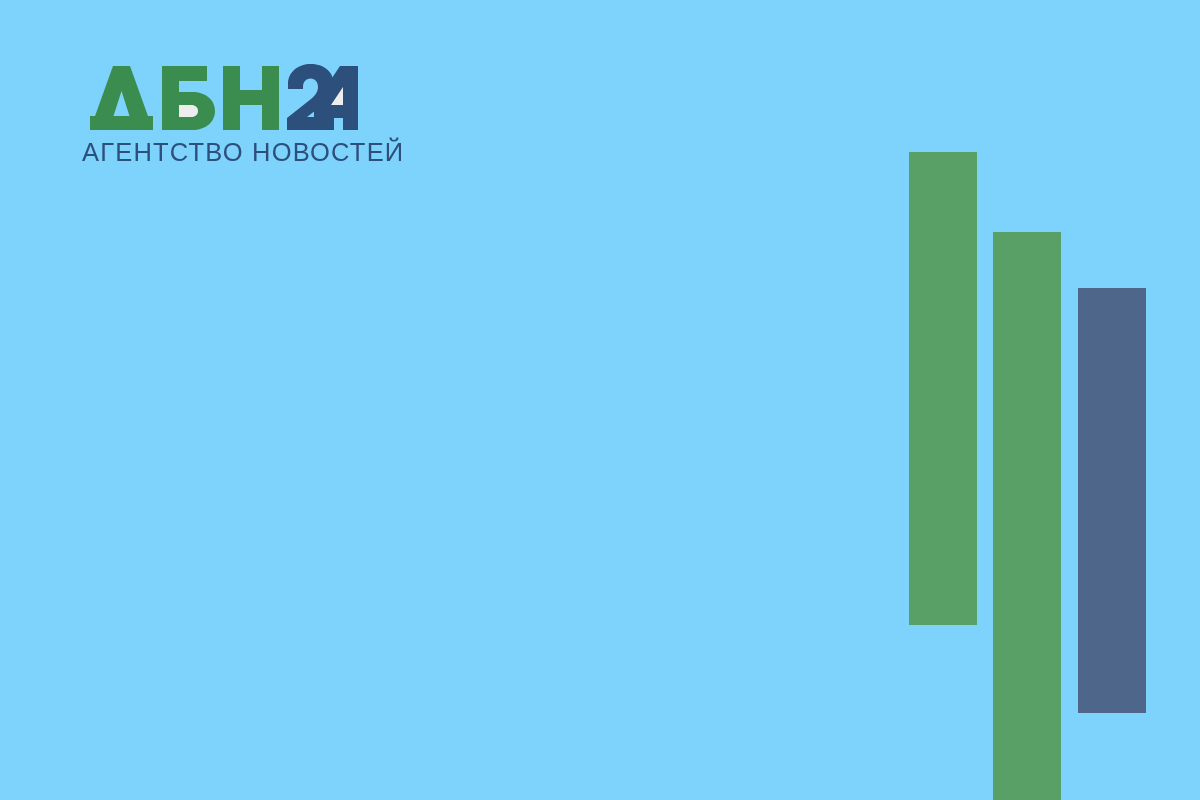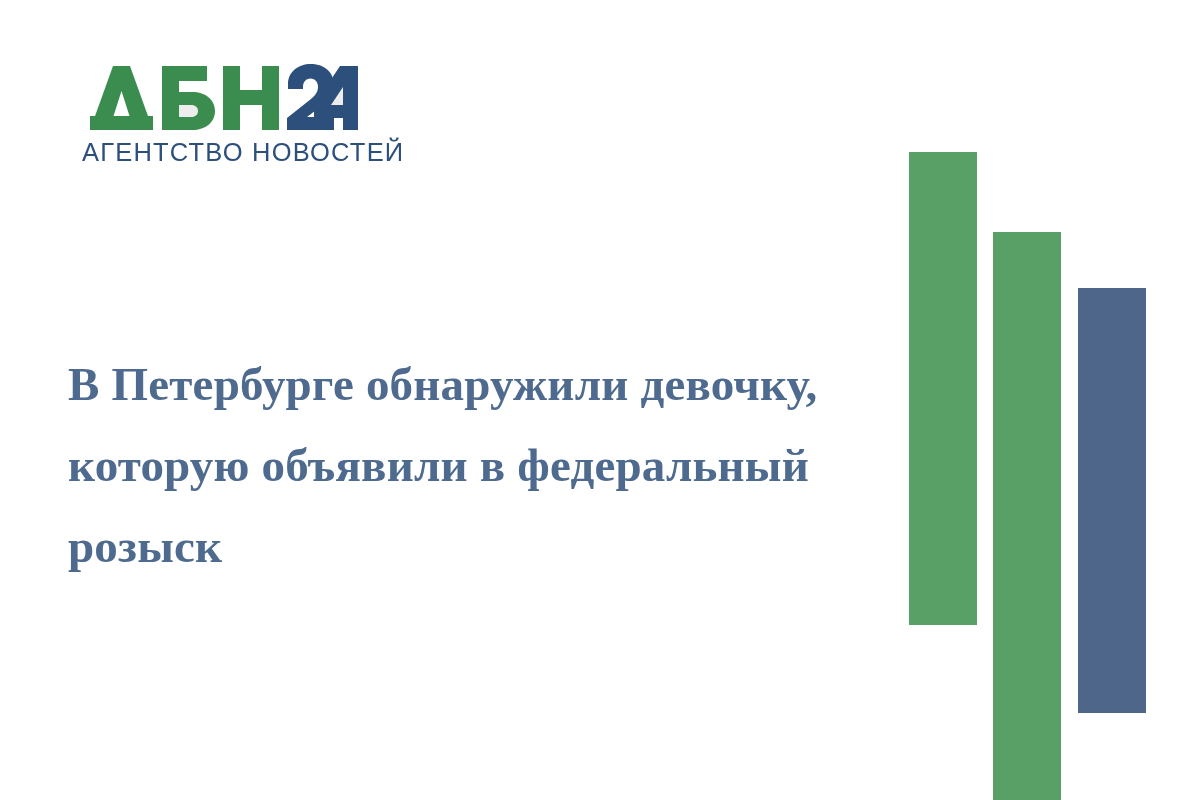--- a/index.html
+++ b/index.html
@@ -12,21 +12,21 @@
     height: 800px;
     background: #ededed;
     font-family: "Liberation Sans", sans-serif;
     overflow: hidden;
   }
 
   .card {
     position: relative;
     width: 1200px;
     height: 800px;
-    background: #ffffff;
+    background: #7dd3fc;
     overflow: hidden;
   }
 
   
   .bars {
     position: absolute;
     top: 0;
     left: 0;
     width: 1200px;
     height: 800px;
@@ -120,15 +120,14 @@
       <path d="M141 4 L158 4 L158 28 L180 28 L180 4 L197 4 L197 68 L180 68 L180 43 L158 43 L158 68 L141 68 Z" fill="#3a8c4f"></path>
 
       <path d="M206 22 C206 10 216 2 229 2 C243 2 252 11 252 23 C252 32 247 38 238 45 L225 55 L252 55 L252 68 L205 68 L205 56 L229 37 C234 33 236 29 236 25 C236 20 233 16.5 228.5 16.5 C224 16.5 221 20 221 25 L221 27 L206 27 Z" fill="#2c4f7c"></path>
 
       <path d="M262 4 L276 4 L276 68 L261 68 L261 56 L232 56 L232 43 L258 4 Z" fill="#2c4f7c"></path>
       <path d="M249 43 L261 43 L261 25 Z" fill="#ededed"></path>
     </svg>
     <span class="logo-tagline">АГЕНТСТВО НОВОСТЕЙ</span>
   </div>
 
-  <h1 class="headline">В Петербурге обнаружили девочку, которую объявили в федеральный розыск</h1>
 
 </div>
 
 </body></html>

